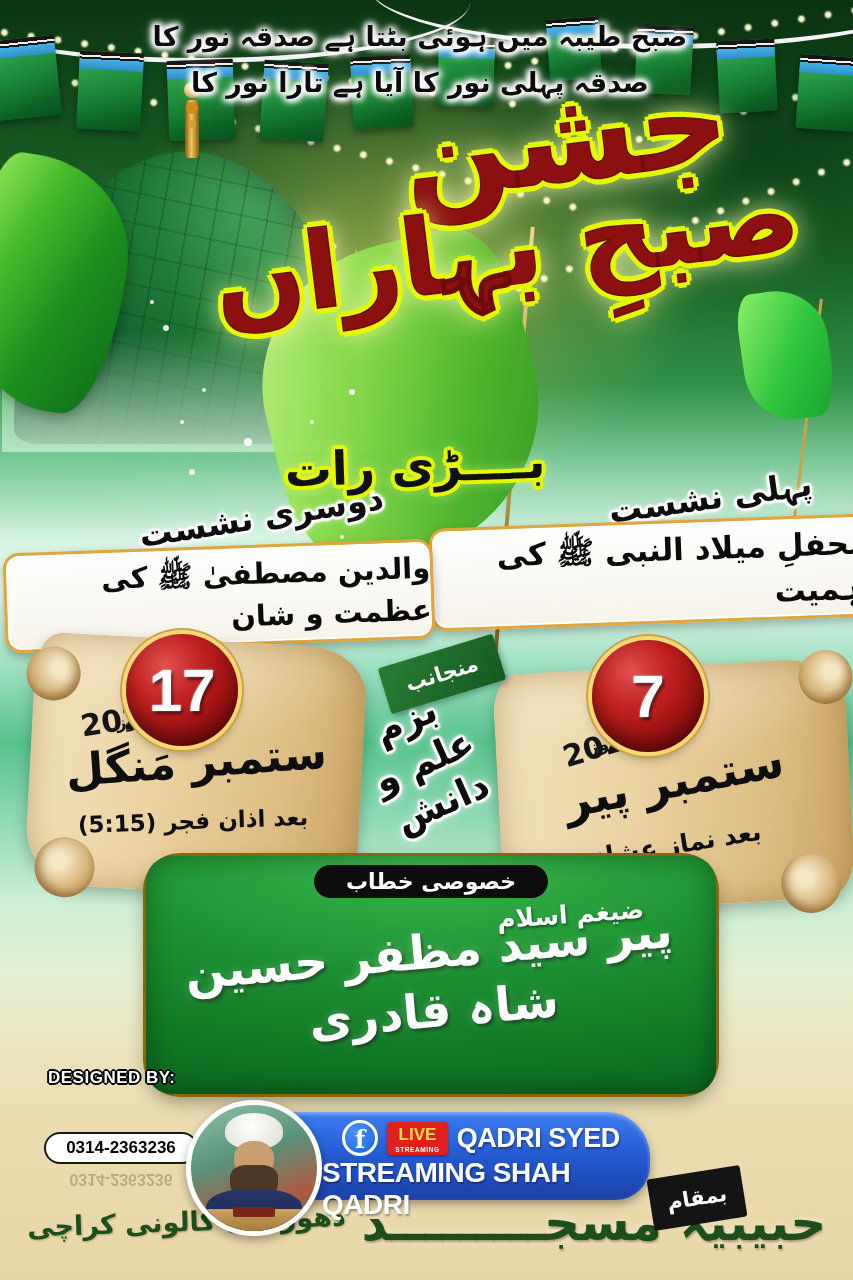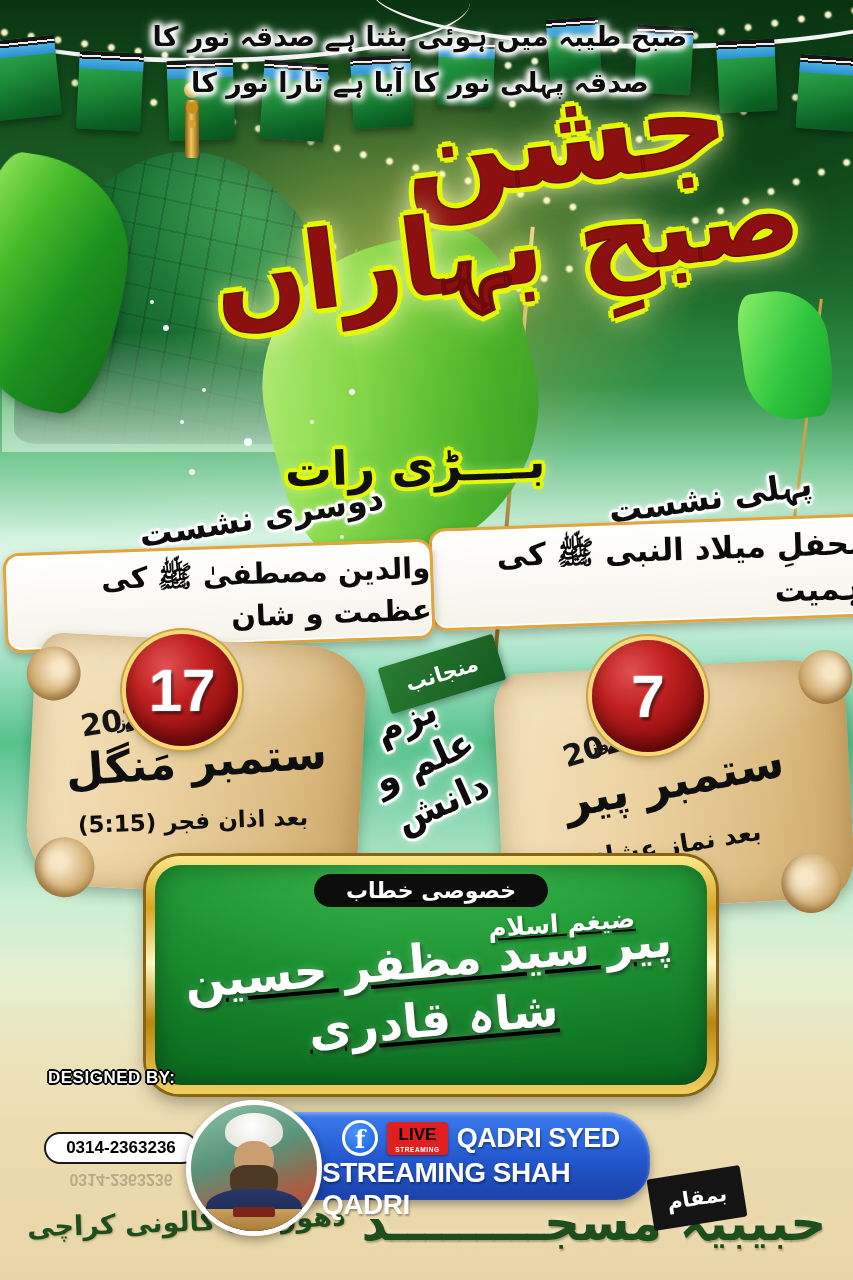--- a/index.html
+++ b/index.html
@@ -135,23 +135,23 @@
   
   .org-badge{left:382px;top:650px;width:120px;height:48px;transform:rotate(-17deg);direction:rtl;
     background:linear-gradient(135deg,#2a7d33,#145a20);border-radius:3px;
     color:#fff;font-size:21px;font-weight:bold;display:flex;align-items:center;justify-content:center;
     box-shadow:2px 3px 6px rgba(0,0,0,.3);z-index:3;}
   .org-name{left:328px;top:694px;width:192px;transform:rotate(-24deg);direction:rtl;
     font-size:37px;font-weight:bold;color:#0c0c0c;text-align:center;line-height:1.22;white-space:pre-line;
     text-shadow:-3px 0 2px #fff,3px 0 2px #fff,0 -3px 2px #fff,0 3px 2px #fff,
       -2px -2px 1px #fff,2px 2px 1px #fff,2px -2px 1px #fff,-2px 2px 1px #fff,0 0 12px #fff;z-index:3;}
   
-  .panel{left:146px;top:856px;width:570px;height:238px;border-radius:34px;padding:9px;
+  .panel{left:146px;top:856px;width:570px;height:238px;border-radius:34px;
     background:linear-gradient(180deg,#fbe98c 0%,#d9a524 22%,#fff7c0 45%,#b9860f 70%,#f2d060 100%);
-    box-shadow:0 0 0 3px #8a6410,0 8px 18px rgba(0,0,0,.35);z-index:5;box-sizing:border-box;text-decoration:underline;}
+    box-shadow:0 0 0 3px #8a6410,0 8px 18px rgba(0,0,0,.35);z-index:5;box-sizing:border-box;}
   .panel-inner{width:100%;height:100%;border-radius:26px;position:relative;
     background:radial-gradient(140% 120% at 50% 0%,#3cb84e 0%,#1d9232 40%,#0e7322 75%,#0a611c 100%);
     box-shadow:inset 0 0 26px rgba(0,0,0,.35);
     display:flex;flex-direction:column;align-items:center;}
   .badge-pill{margin-top:9px;background:#0d0d0d;color:#fff;font-size:22px;font-weight:bold;direction:rtl;
     padding:4px 32px;border-radius:22px;letter-spacing:1px;}
   .honorific{align-self:flex-end;margin:2px 72px 0 0;color:#fff;font-size:25px;font-weight:bold;direction:rtl;
     transform:rotate(-4deg);text-shadow:1px 2px 3px rgba(0,0,0,.45);}
   .speaker-name{margin-top:-6px;width:92%;text-align:center;color:#fff;direction:rtl;
     font-size:47px;font-weight:bold;line-height:1.25;transform:rotate(-5deg);
@@ -186,21 +186,21 @@
     border-radius:30px 44px 34px 44px;padding:8px 10px 6px 58px;color:#fff;
     background:linear-gradient(180deg,#3b7df0 0%,#2356cd 55%,#1a41a8 100%);
     box-shadow:0 4px 10px rgba(0,0,0,.35),inset 0 2px 4px rgba(255,255,255,.4);
     display:flex;flex-direction:column;align-items:center;}
   .live-row{display:flex;align-items:center;gap:9px;justify-content:center;}
   .fb{width:36px;height:36px;border-radius:50%;border:3px solid #fff;box-sizing:border-box;
     background:radial-gradient(circle at 35% 30%,#4a93ff,#1561d8);
     display:flex;align-items:flex-end;justify-content:center;
     font:bold 24px "DejaVu Serif",serif;color:#fff;line-height:1.1;overflow:hidden;}
   .live-badge{background:#e01f1f;border-radius:4px;padding:3px 8px 2px;display:flex;flex-direction:column;align-items:center;line-height:1;box-shadow:0 1px 3px rgba(0,0,0,.4);}
-  .live-word{font:bold 17px "Liberation Sans",sans-serif;color:#000000;}
+  .live-word{font:bold 17px "Liberation Sans",sans-serif;color:#fde047;}
   .streaming-word{font:bold 6.5px "Liberation Sans",sans-serif;color:#fff;letter-spacing:.6px;margin-top:1px;}
   .nm1{font:bold 27px "Liberation Sans",sans-serif;letter-spacing:-.5px;text-shadow:1px 2px 2px rgba(0,0,0,.35);}
   .nm2{font:bold 28px "Liberation Sans",sans-serif;letter-spacing:-.5px;margin-top:1px;text-shadow:1px 2px 2px rgba(0,0,0,.35);}
   
   .venue-badge{left:650px;top:1172px;width:94px;height:52px;background:#141414;transform:rotate(-9deg);direction:rtl;
     display:flex;align-items:center;justify-content:center;color:#fff;font-size:21px;font-weight:bold;border-radius:3px;z-index:4;}
   .venue-line{left:0;top:1196px;width:853px;display:flex;direction:rtl;justify-content:center;align-items:flex-end;gap:16px;z-index:3;}
   .masjid{font-size:50px;font-weight:bold;color:#1d4e1c;line-height:1.1;
     text-shadow:1px 2px 2px rgba(60,40,0,.35),0 0 8px rgba(255,255,240,.5);}
   .address{font-size:27px;font-weight:bold;color:#1d4e1c;margin-bottom:14px;transform:rotate(-2deg);

